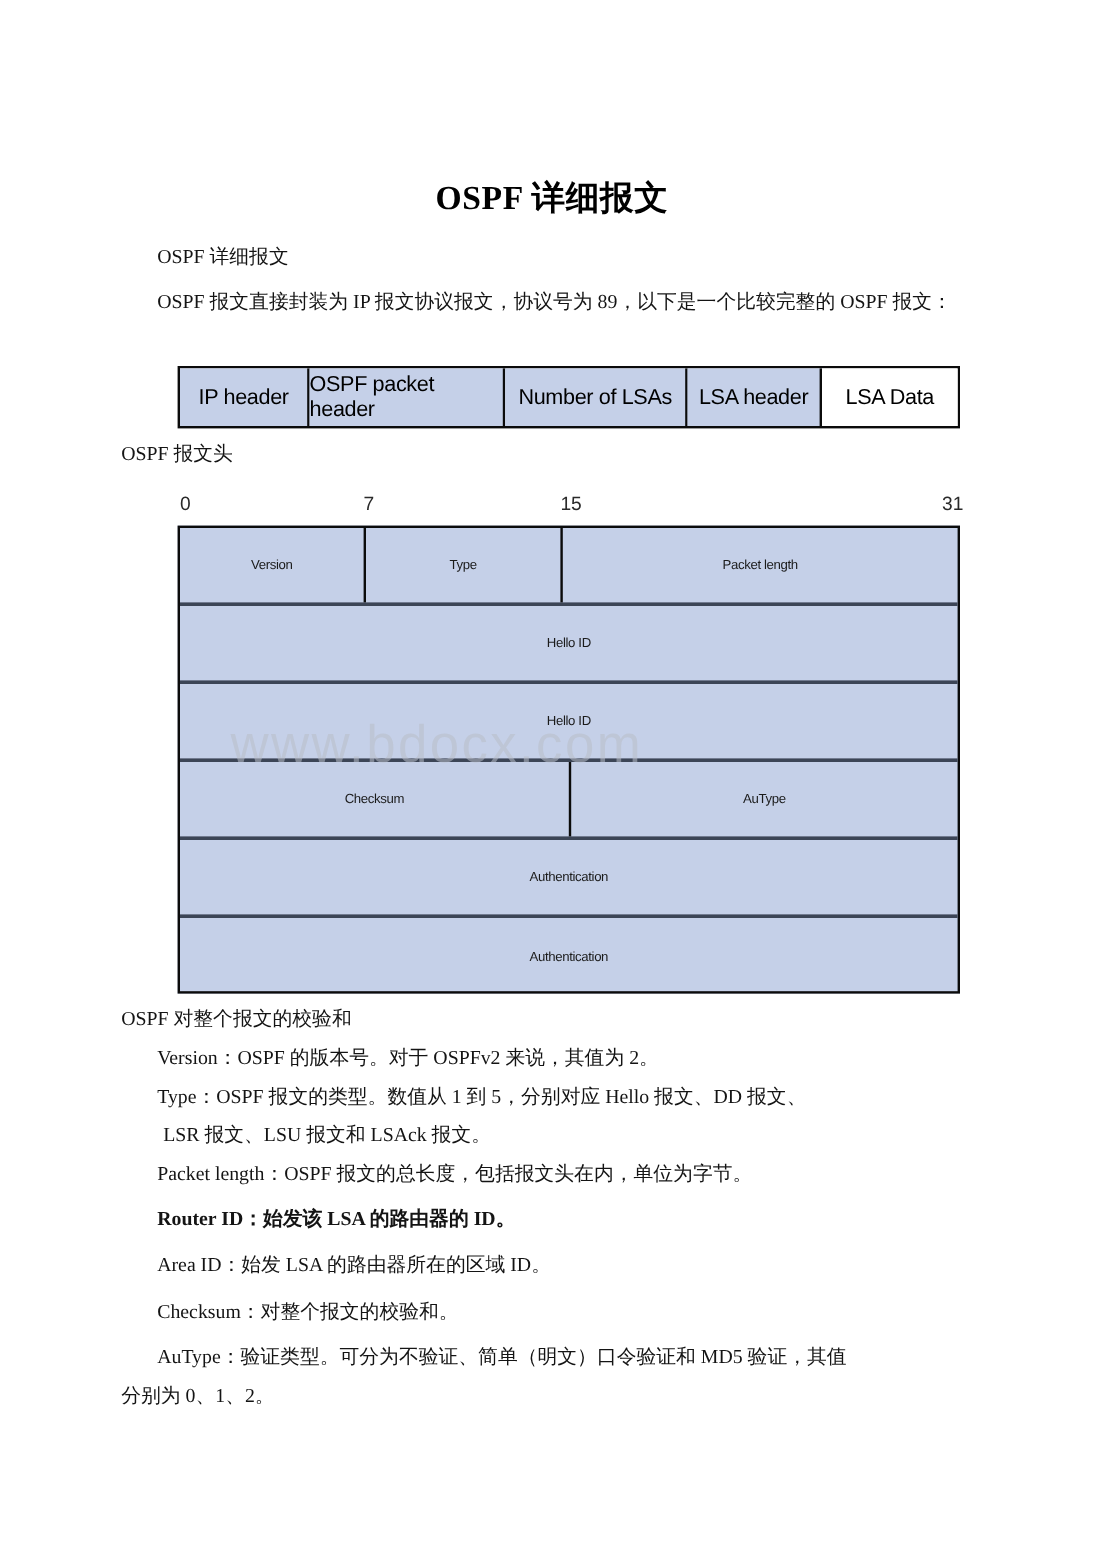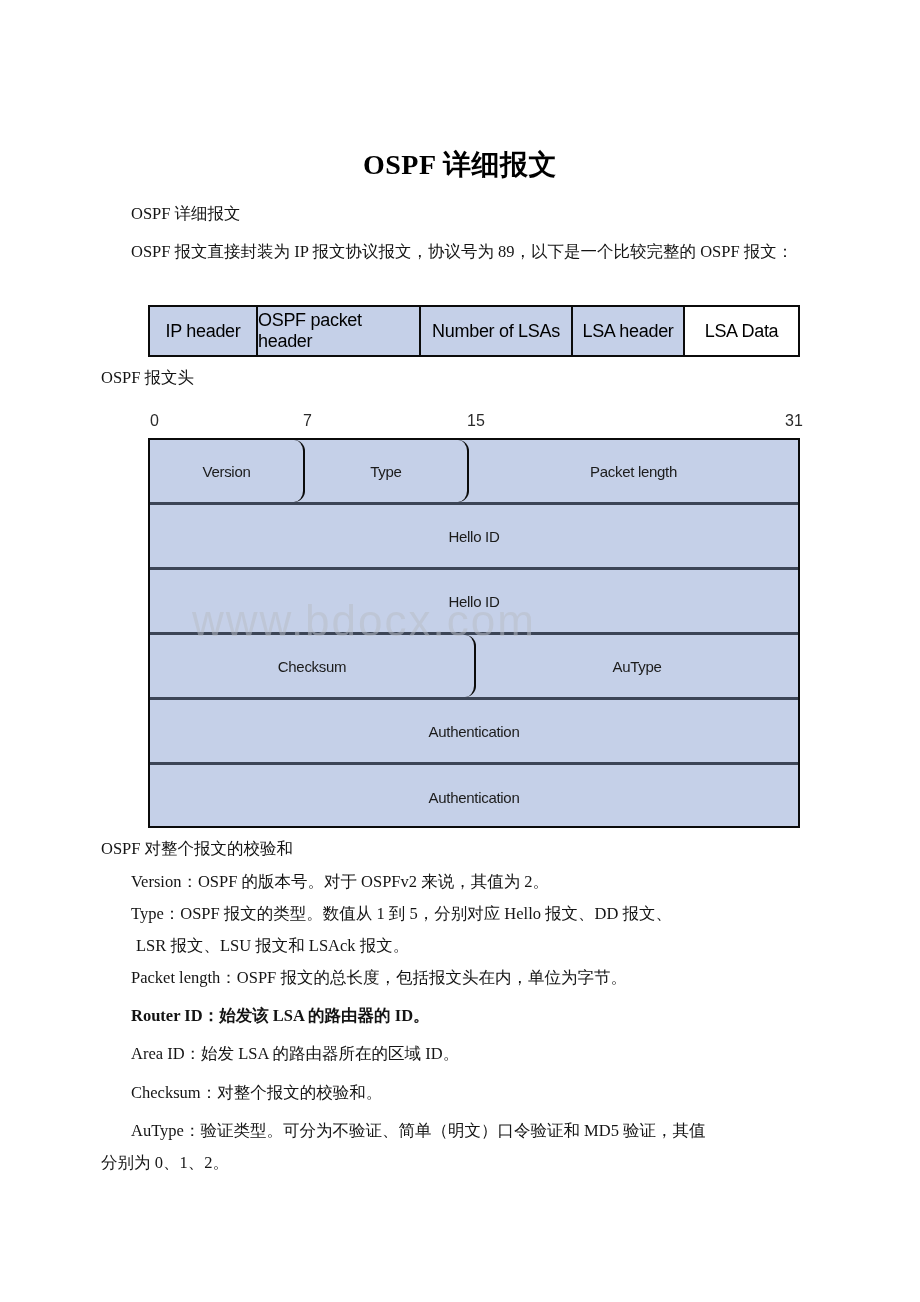--- a/index.html
+++ b/index.html
@@ -141,27 +141,26 @@
     height: 65px;
     border-bottom: 3px solid #3c4556;
     box-sizing: border-box;
   }
   .hdr-row:last-child { border-bottom: none; }
   .hdr-cell {
     display: flex;
     align-items: center;
     justify-content: center;
     font-family: "Liberation Sans", "DejaVu Sans", sans-serif;
-    font-size: 15px;
+    font-size: 11px;
     color: #1b1b1b;
     letter-spacing: -0.3px;
     box-sizing: border-box;
     border-right: 2px solid #0b0b0b;
     height: 100%;
-    border-radius: 11px;
   }
   .hdr-cell:last-child { border-right: none; text-align: right; }
   .w-version { width: 155px; }
   .w-type    { width: 164px; }
   .w-plen    { width: 329px; }
   .w-full    { width: 100%; }
   .w-half-l  { width: 326px; }
   .w-half-r  { width: 322px; }
 
   

